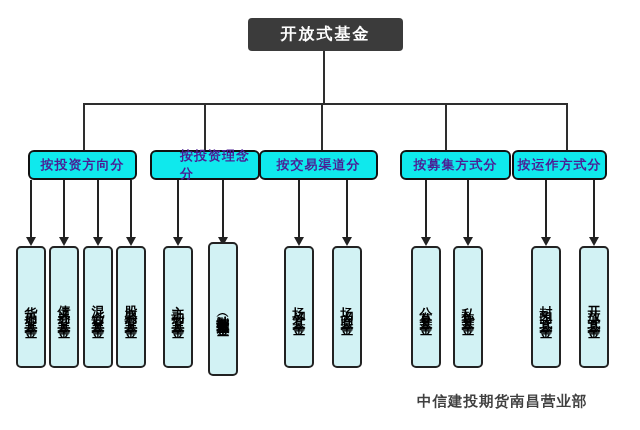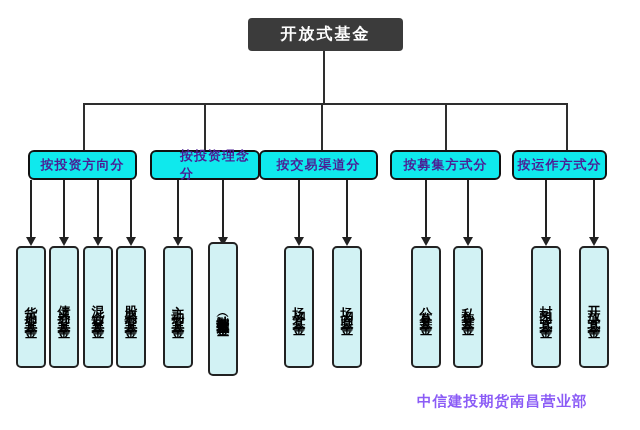--- a/index.html
+++ b/index.html
@@ -72,21 +72,21 @@
     line-height: 1;
   }
   .leaf.tall {
     top: 242px;
     height: 134px;
     letter-spacing: 1px;
   }
   .footer {
     position: absolute;
     left: 417px; top: 392px;
-    color: #8b5cf6;
+    color: #404040;
     font-size: 14.5px;
     font-weight: bold;
     letter-spacing: 1px;
   }
 </style>
 </head>
 <body>
 
 <div class="stage">
 
@@ -96,21 +96,21 @@
   <div class="hline" style="left:83px; top:103px; width:485px; height:2px;"></div>
   <div class="vline" style="left:83px;  top:103px; width:2px; height:47px;"></div>
   <div class="vline" style="left:204px; top:103px; width:2px; height:47px;"></div>
   <div class="vline" style="left:321px; top:103px; width:2px; height:47px;"></div>
   <div class="vline" style="left:445px; top:103px; width:2px; height:47px;"></div>
   <div class="vline" style="left:566px; top:103px; width:2px; height:47px;"></div>
 
   <div class="category" style="left:28px;  width:109px;">按投资方向分</div>
   <div class="category" style="left:150px; width:110px;padding-left:28px;">按投资理念分</div>
   <div class="category" style="left:259px; width:119px;">按交易渠道分</div>
-  <div class="category" style="left:390px; width:111px;">按募集方式分</div>
+  <div class="category" style="left:400px; width:111px;">按募集方式分</div>
   <div class="category" style="left:512px; width:95px;">按运作方式分</div>
 
   <div class="arrow" style="left:25px;">
       <div class="arrow-shaft"></div>
       <div class="arrow-head"></div>
     </div>
   <div class="arrow" style="left:58px;">
       <div class="arrow-shaft"></div>
       <div class="arrow-head"></div>
     </div>

